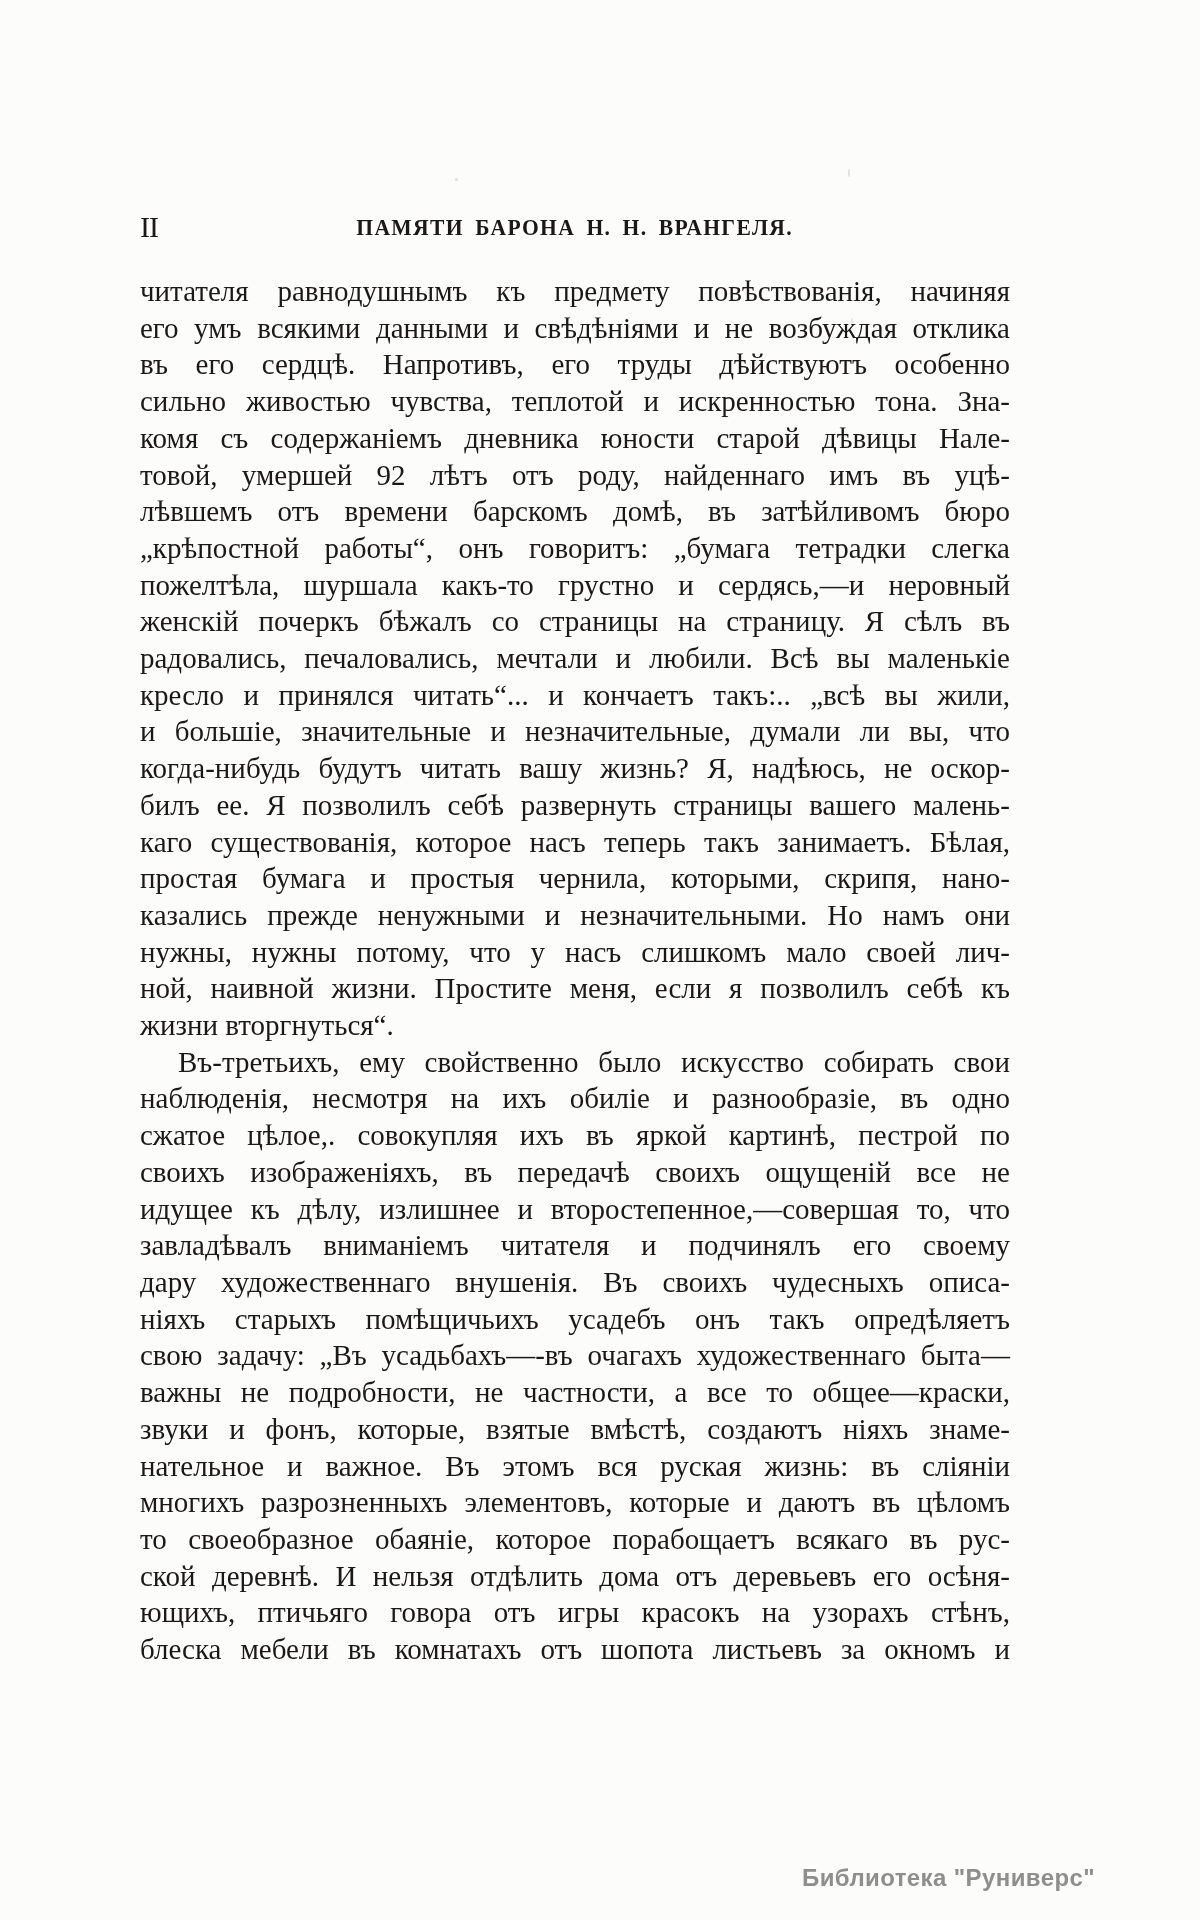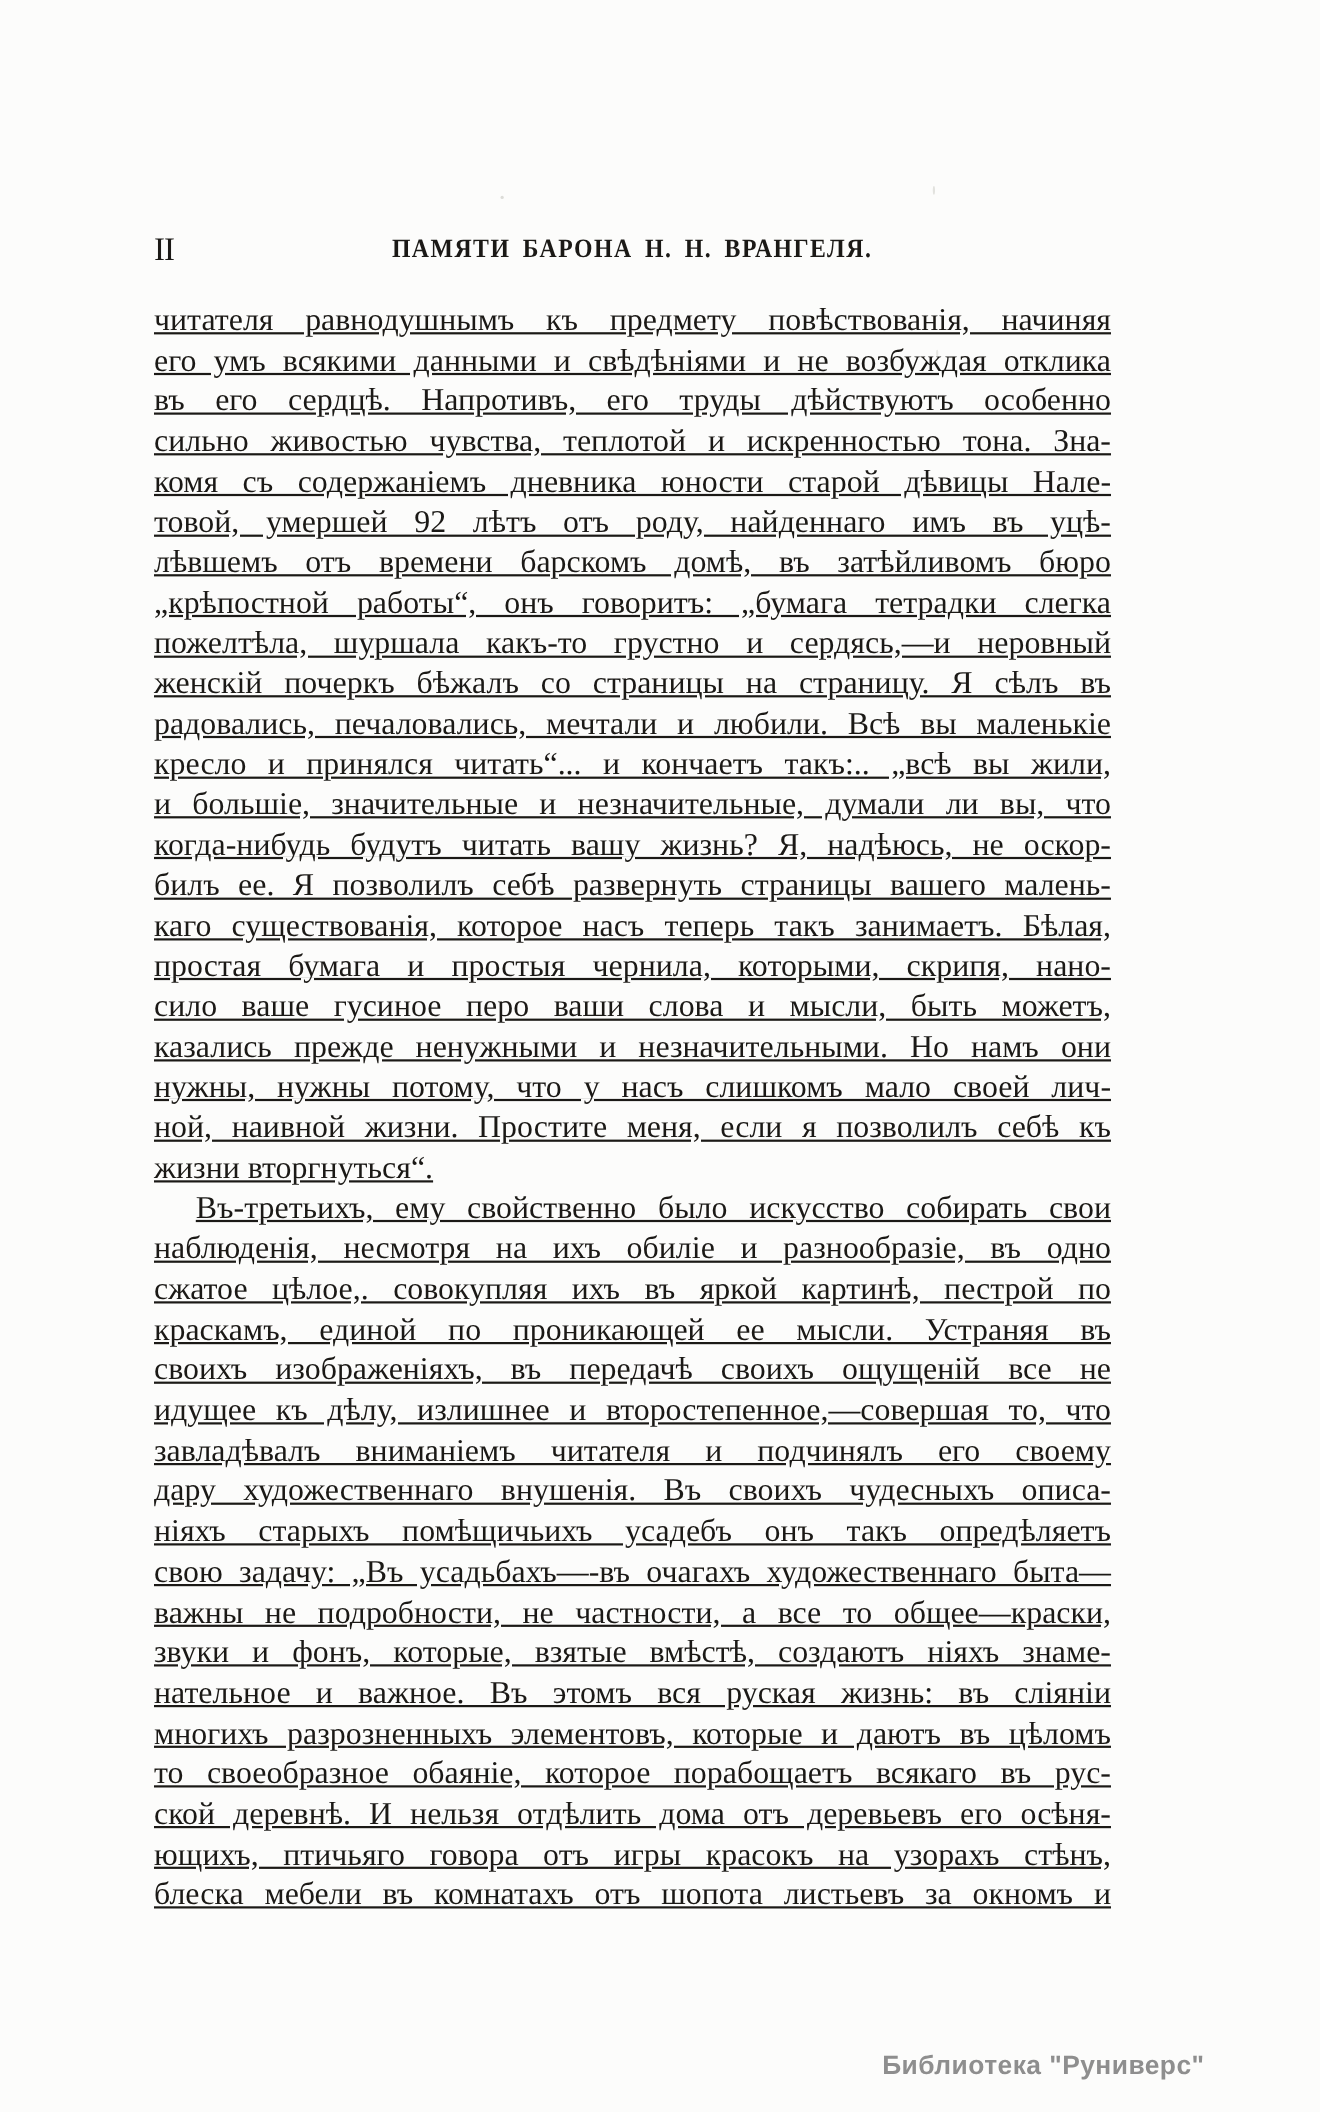--- a/index.html
+++ b/index.html
@@ -49,21 +49,20 @@
     white-space: nowrap;
   }
   .text-block {
     position: absolute;
     left: 140px;
     top: 261px;
     width: 870px;
     font-size: 29px;
     line-height: 36.7px;
     color: var(--ink, #1b1916);
-    text-decoration: underline;
   }
   .line {
     text-align: justify;
     text-align-last: justify;
   }
   .line.end {
     text-align-last: left;
   }
   .line.indent {
     text-indent: 38px;
@@ -110,29 +109,27 @@
       <div class="line">„крѣпостной работы“, онъ говоритъ: „бумага тетрадки слегка</div>
       <div class="line">пожелтѣла, шуршала какъ-то грустно и сердясь,—и неровный</div>
       <div class="line">женскій почеркъ бѣжалъ со страницы на страницу. Я сѣлъ въ</div>
       <div class="line">радовались, печаловались, мечтали и любили. Всѣ вы маленькіе</div>
       <div class="line">кресло и принялся читать“... и кончаетъ такъ:.. „всѣ вы жили,</div>
       <div class="line">и большіе, значительные и незначительные, думали ли вы, что</div>
       <div class="line">когда-нибудь будутъ читать вашу жизнь? Я, надѣюсь, не оскор-</div>
       <div class="line">билъ ее. Я позволилъ себѣ развернуть страницы вашего малень-</div>
       <div class="line">каго существованія, которое насъ теперь такъ занимаетъ. Бѣлая,</div>
       <div class="line">простая бумага и простыя чернила, которыми, скрипя, нано-</div>
-      <div class="line">сило ваше гусиное перо ваши слова и мысли, быть можетъ,</div>
       <div class="line">казались прежде ненужными и незначительными. Но намъ они</div>
       <div class="line">нужны, нужны потому, что у насъ слишкомъ мало своей лич-</div>
       <div class="line">ной, наивной жизни. Простите меня, если я позволилъ себѣ къ</div>
       <div class="line end">жизни вторгнуться“.</div>
       <div class="line indent">Въ-третьихъ, ему свойственно было искусство собирать свои</div>
       <div class="line">наблюденія, несмотря на ихъ обиліе и разнообразіе, въ одно</div>
       <div class="line">сжатое цѣлое,. совокупляя ихъ въ яркой картинѣ, пестрой по</div>
-      <div class="line">краскамъ, единой по проникающей ее мысли. Устраняя въ</div>
       <div class="line">своихъ изображеніяхъ, въ передачѣ своихъ ощущеній все не</div>
       <div class="line">идущее къ дѣлу, излишнее и второстепенное,—совершая то, что</div>
       <div class="line">завладѣвалъ вниманіемъ читателя и подчинялъ его своему</div>
       <div class="line">дару художественнаго внушенія. Въ своихъ чудесныхъ описа-</div>
       <div class="line">ніяхъ старыхъ помѣщичьихъ усадебъ онъ такъ опредѣляетъ</div>
       <div class="line">свою задачу: „Въ усадьбахъ—-въ очагахъ художественнаго быта—</div>
       <div class="line">важны не подробности, не частности, а все то общее—краски,</div>
       <div class="line">звуки и фонъ, которые, взятые вмѣстѣ, создаютъ ніяхъ знаме-</div>
       <div class="line">нательное и важное. Въ этомъ вся руская жизнь: въ сліяніи</div>
       <div class="line">многихъ разрозненныхъ элементовъ, которые и даютъ въ цѣломъ</div>

